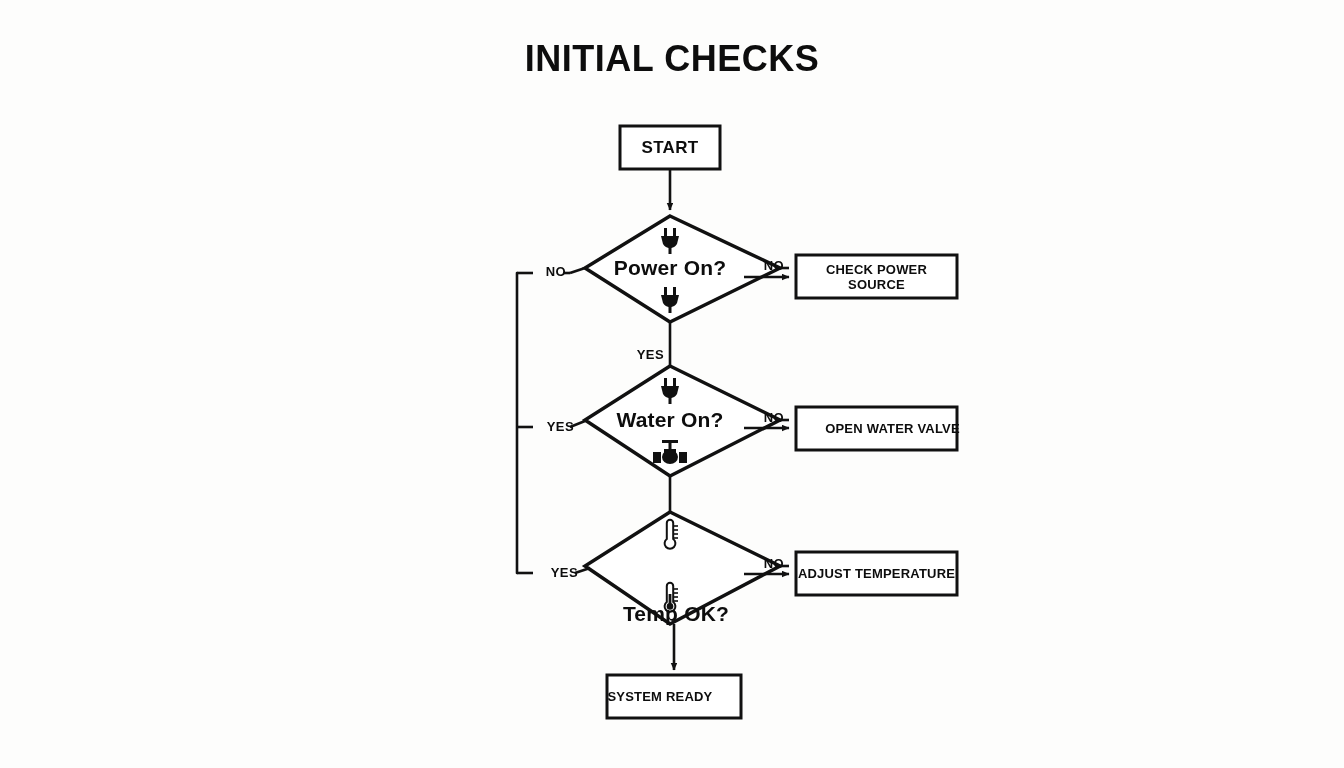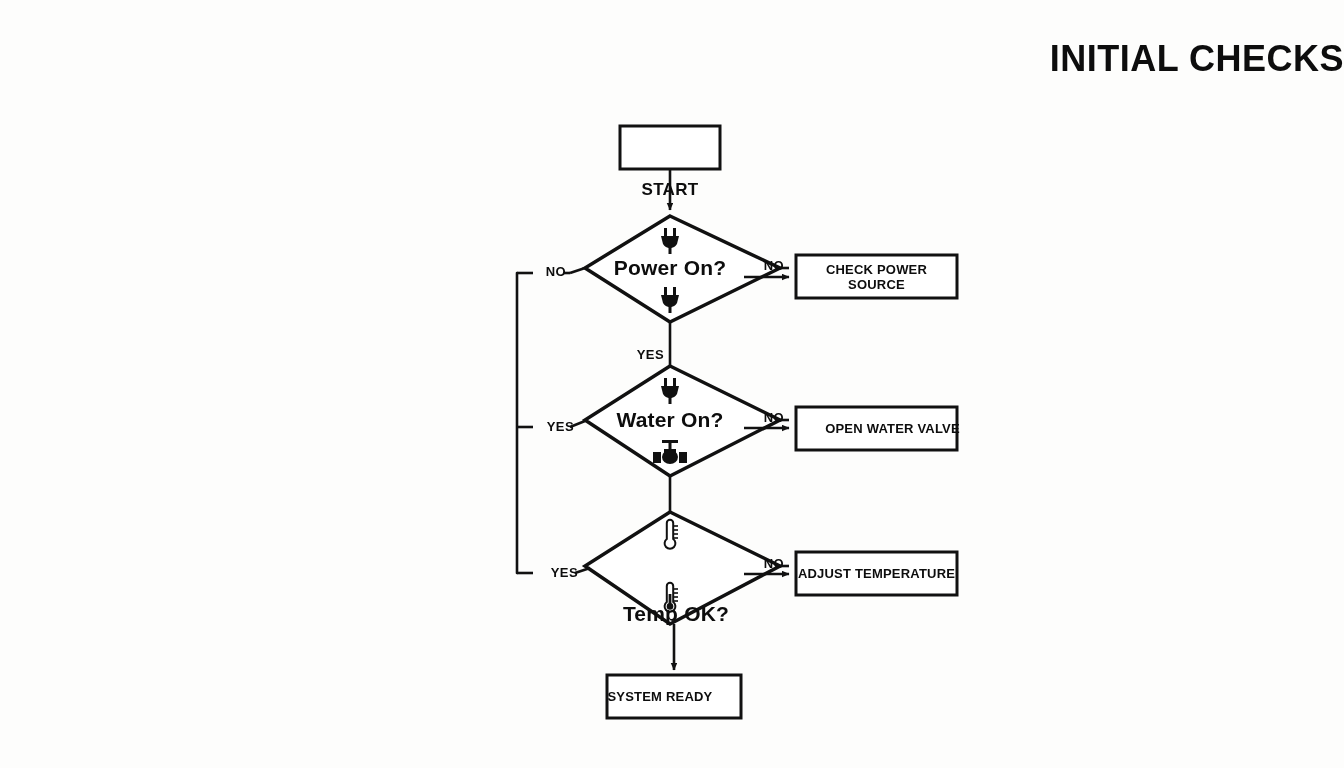--- a/index.html
+++ b/index.html
@@ -24,21 +24,21 @@
     left: 0;
     top: 0;
     width: 1344px;
     height: 768px;
   }
   .chart-title {
     position: absolute;
     left: 0;
     top: 38px;
     width: 1344px;
-    text-align: right;
+    text-align: center;
     font-size: 36px;
     font-weight: bold;
     letter-spacing: 0.5px;
     color: #0d0d0d;
     font-family: "Liberation Sans", sans-serif;
   }
   .node-label {
     position: absolute;
     display: flex;
     align-items: center;
@@ -170,21 +170,21 @@
       <path d="M-3.2,-14 a3.2,3.2 0 0 1 6.4,0 L3.2,2 a5.4,5.4 0 1 1 -6.4,0 Z" fill="#ffffff" stroke="#111111" stroke-width="2"></path>
       <circle cx="0" cy="6.4" r="3.3" fill="#111111"></circle>
       <rect x="-1.4" y="-6" width="2.8" height="12" fill="#111111"></rect>
       <line x1="3.6" y1="-11" x2="8" y2="-11" stroke="#111111" stroke-width="1.6"></line>
       <line x1="3.6" y1="-7" x2="8" y2="-7" stroke="#111111" stroke-width="1.6"></line>
       <line x1="3.6" y1="-3" x2="8" y2="-3" stroke="#111111" stroke-width="1.6"></line>
       <line x1="3.6" y1="1" x2="8" y2="1" stroke="#111111" stroke-width="1.6"></line>
     </g>
   </svg>
 
-  <div class="node-label terminator-label" style="left:620px; top:126px; width:100px; height:43px;margin-top:42px;">START</div>
+  <div class="node-label terminator-label" style="left:620px; top:126px; width:100px; height:43px;">START</div>
 
   <div class="node-label decision-label" style="left:585px; top:252px; width:170px; height:32px;">Power On?</div>
 
   <div class="node-label decision-label" style="left:585px; top:404px; width:170px; height:32px;">Water On?</div>
 
   <div class="node-label decision-label" style="left:591px; top:550px; width:170px; height:32px;margin-top:48px;">Temp OK?</div>
 
   <div class="node-label action-label" style="left:796px; top:255px; width:161px; height:43px;">CHECK POWER SOURCE</div>
 
   <div class="node-label action-label" style="left:796px; top:407px; width:193px; height:43px;border-radius:12px;">OPEN WATER VALVE</div>

